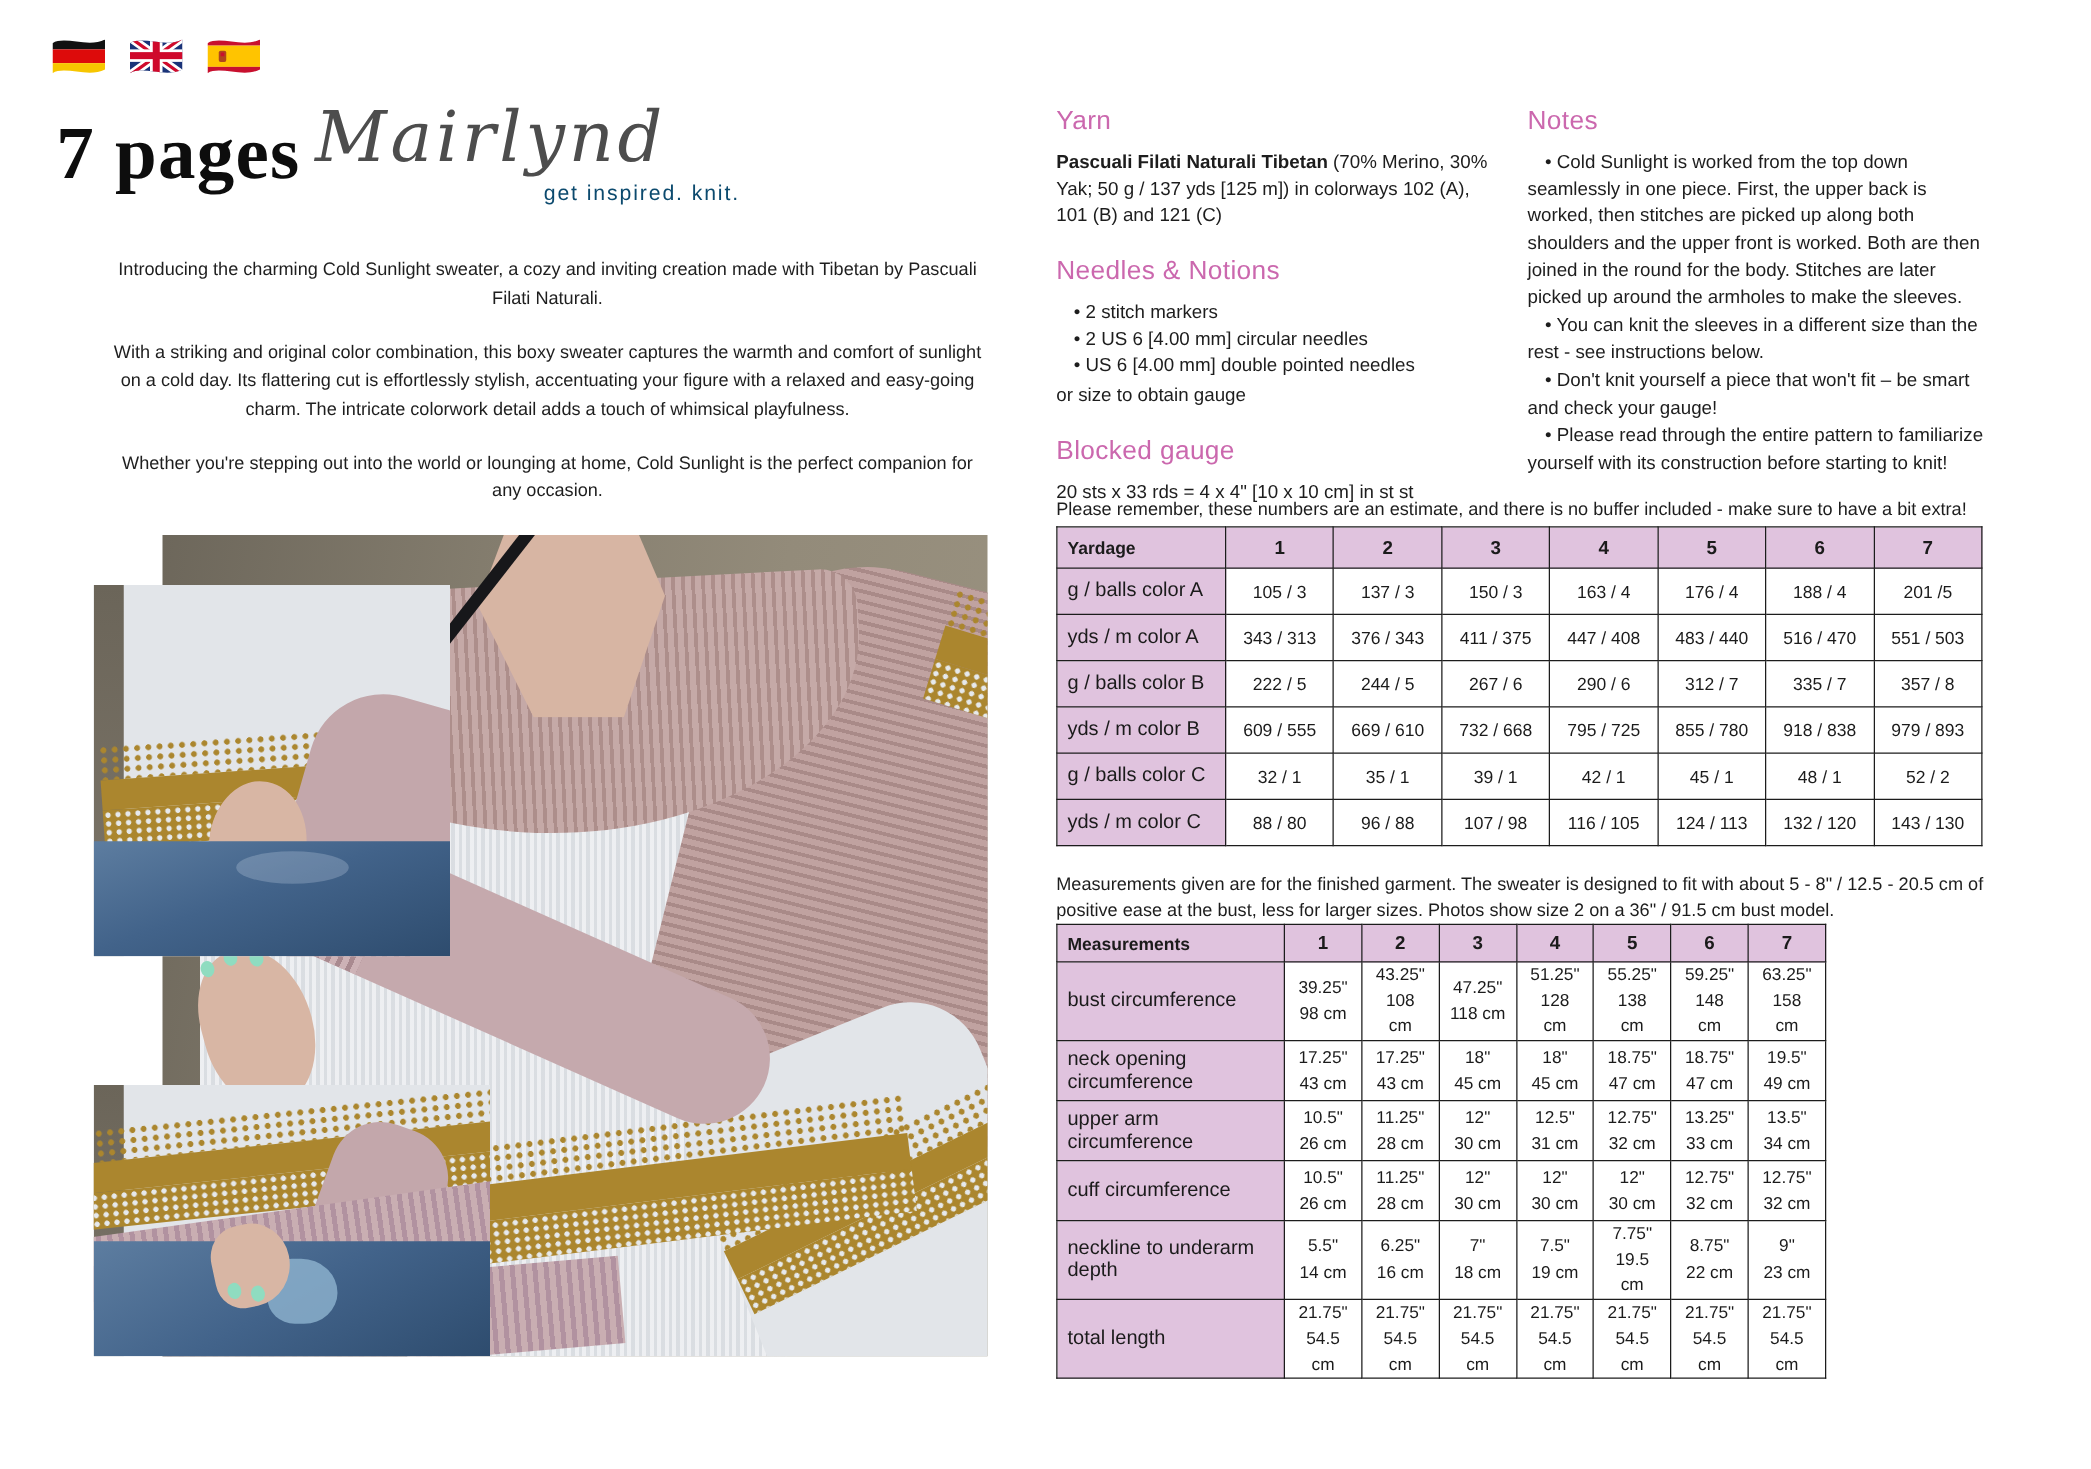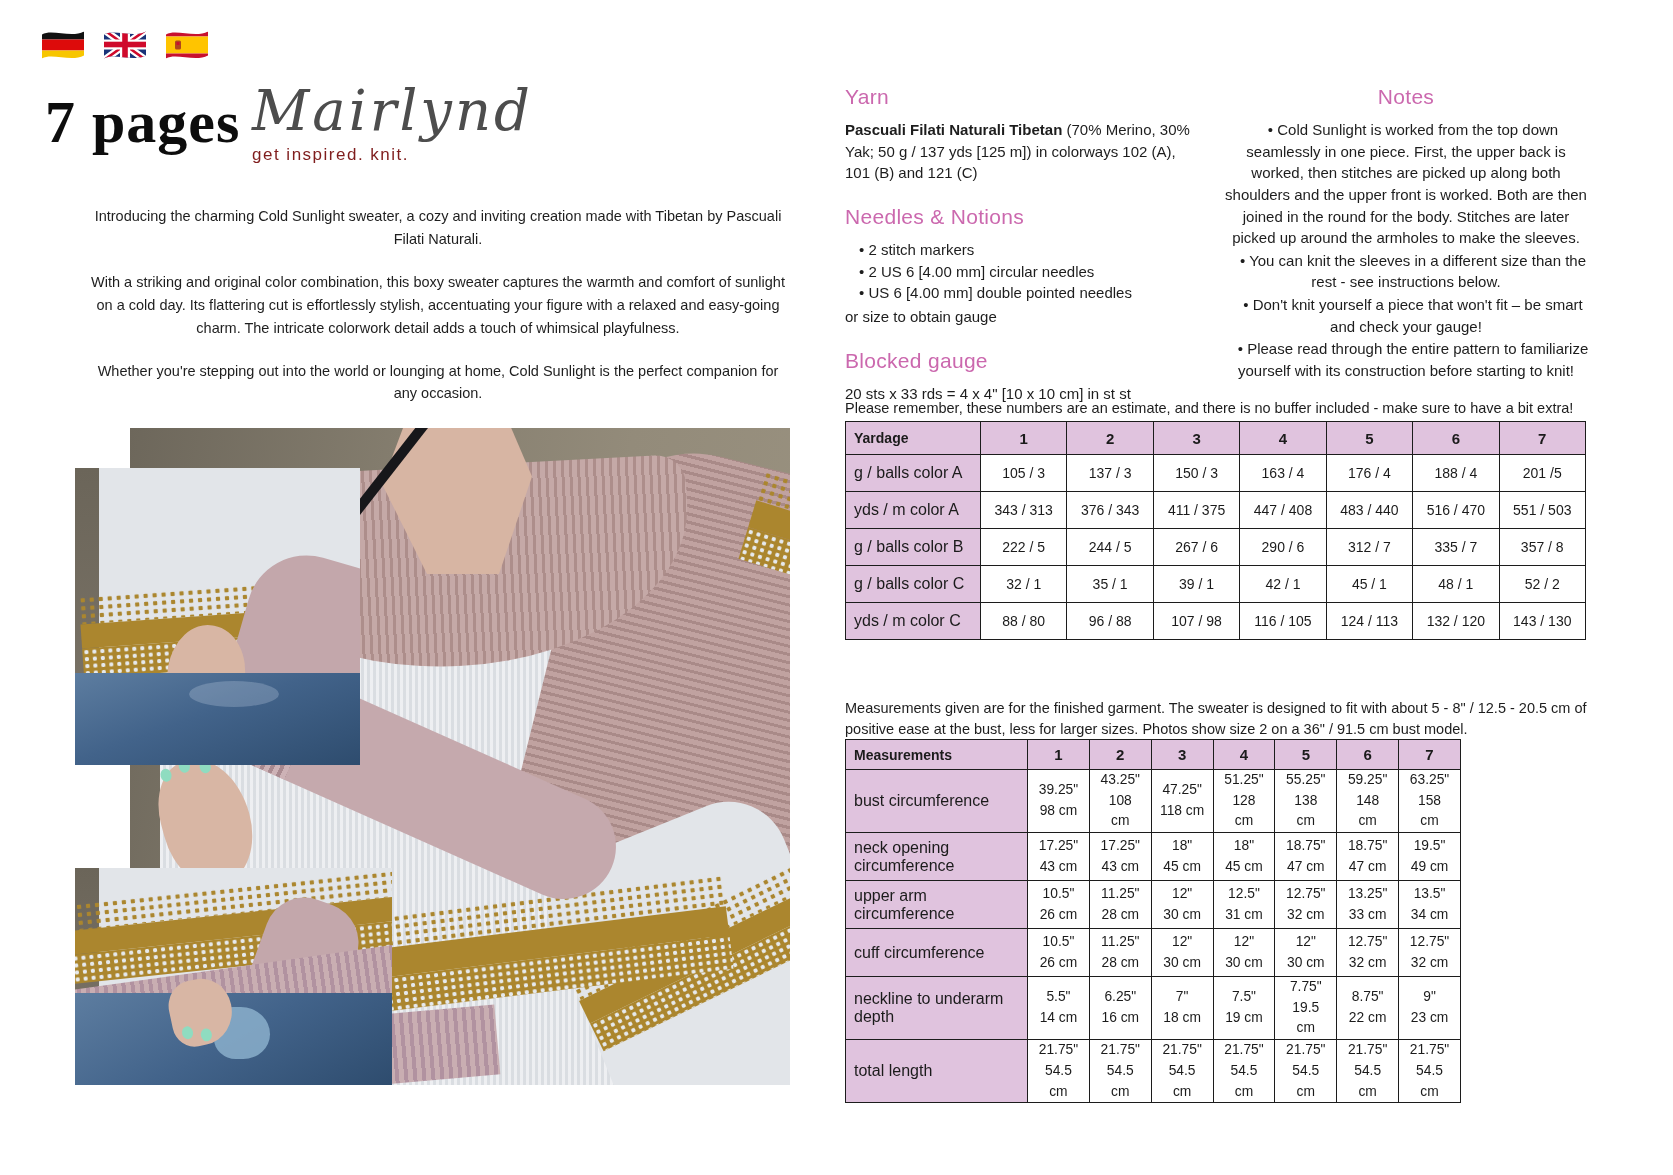--- a/index.html
+++ b/index.html
@@ -18,30 +18,30 @@
   html,body{background:#fff;}
   body{width:1673px;height:1175px;position:relative;font-family:"Liberation Sans",sans-serif;color:var(--ink);}
   .page{position:absolute;inset:0;background:#fff;overflow:hidden;}
 
   
   .flags{position:absolute;left:40px;top:28px;display:flex;gap:16px;}
   .flags svg{display:block;}
   .pages-label{position:absolute;left:45px;top:88px;font-family:"Liberation Serif",serif;font-weight:bold;font-size:60px;letter-spacing:1px;color:#0d0d0d;}
   .logo{position:absolute;left:252px;top:78px;width:340px;}
   .logo-script{font-family:"DejaVu Serif",serif;font-style:italic;font-size:56px;color:#4d4d4d;letter-spacing:3px;white-space:nowrap;}
-  .logo-tagline{margin-top:2px;text-align:left;font-size:17px;letter-spacing:1.5px;color:#7f1d1d;}
+  .logo-tagline{margin-top:2px;text-align:right;font-size:17px;letter-spacing:1.5px;color:#0c4a6e;}
 
   
   .intro{position:absolute;left:88px;top:205px;width:700px;text-align:center;font-size:14.5px;line-height:1.58;color:#1e1e1e;}
   .intro p{margin-bottom:20px;}
 
   
   .col{position:absolute;top:82px;font-size:15px;line-height:1.44;}
   .col-a{left:845px;width:348px;}
-  .col-b{left:1222px;width:368px;text-align:center;}
+  .col-b{left:1222px;width:368px;}
   .col h2{font-size:21px;font-weight:400;color:var(--accent);margin:0 0 7px 0;letter-spacing:.3px;}
   .col h2 + *{margin-top:0;}
   .col .sect{margin-top:18px;}
   .b{font-weight:bold;}
   ul.bullets{list-style:none;}
   ul.bullets li{text-indent:14px;}
   ul.notes li{margin-bottom:1px;}
   .plain{margin-top:2px;}
 
   
@@ -365,20 +365,44 @@
             <div>312 / 7</div>
           </td>
           <td class="val">
             <div>335 / 7</div>
           </td>
           <td class="val">
             <div>357 / 8</div>
           </td>
         </tr>
         <tr>
+          <td class="lbl">yds / m color B</td>
+          <td class="val">
+            <div>609 / 555</div>
+          </td>
+          <td class="val">
+            <div>669 / 610</div>
+          </td>
+          <td class="val">
+            <div>732 / 668</div>
+          </td>
+          <td class="val">
+            <div>795 / 725</div>
+          </td>
+          <td class="val">
+            <div>855 / 780</div>
+          </td>
+          <td class="val">
+            <div>918 / 838</div>
+          </td>
+          <td class="val">
+            <div>979 / 893</div>
+          </td>
+        </tr>
+        <tr>
           <td class="lbl">g / balls color C</td>
           <td class="val">
             <div>32 / 1</div>
           </td>
           <td class="val">
             <div>35 / 1</div>
           </td>
           <td class="val">
             <div>39 / 1</div>
           </td>

